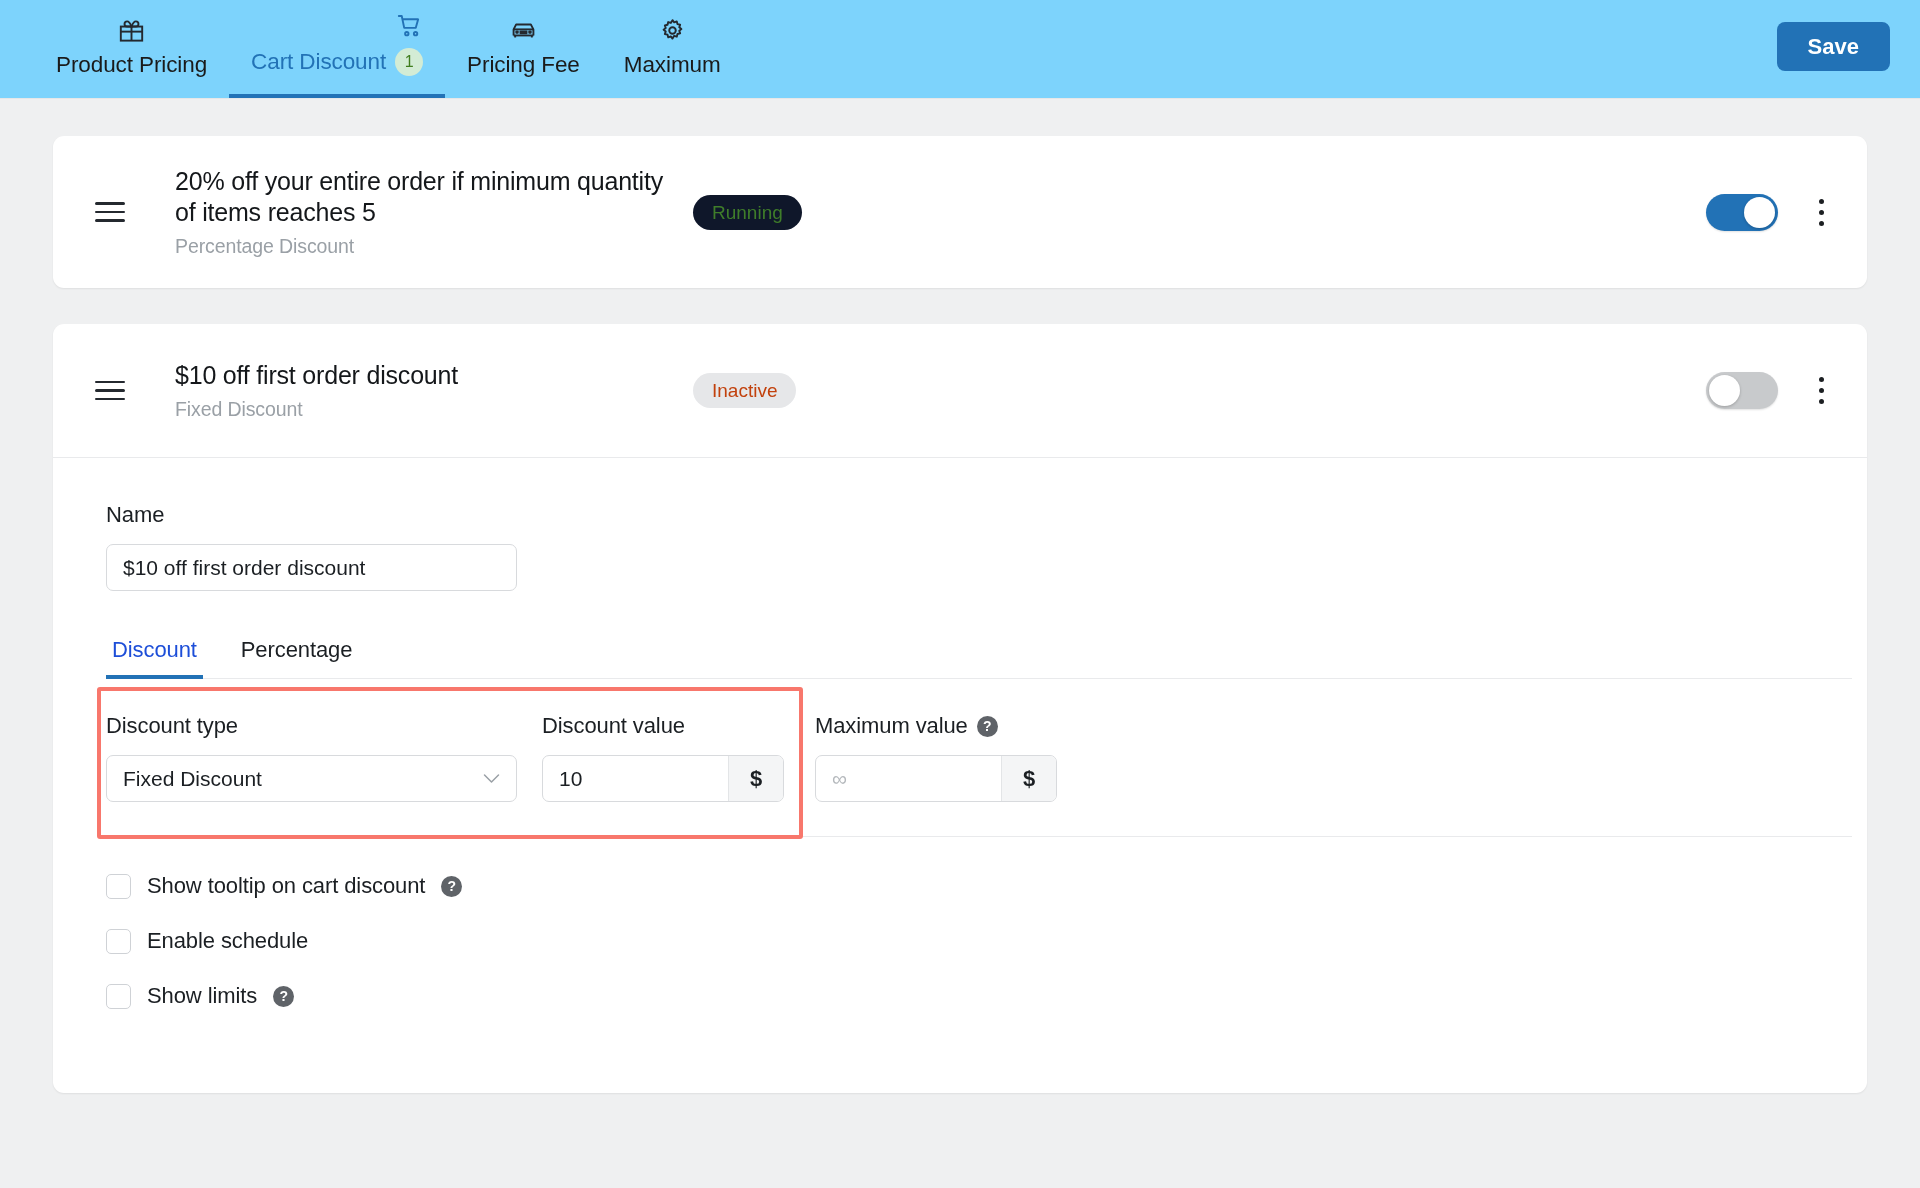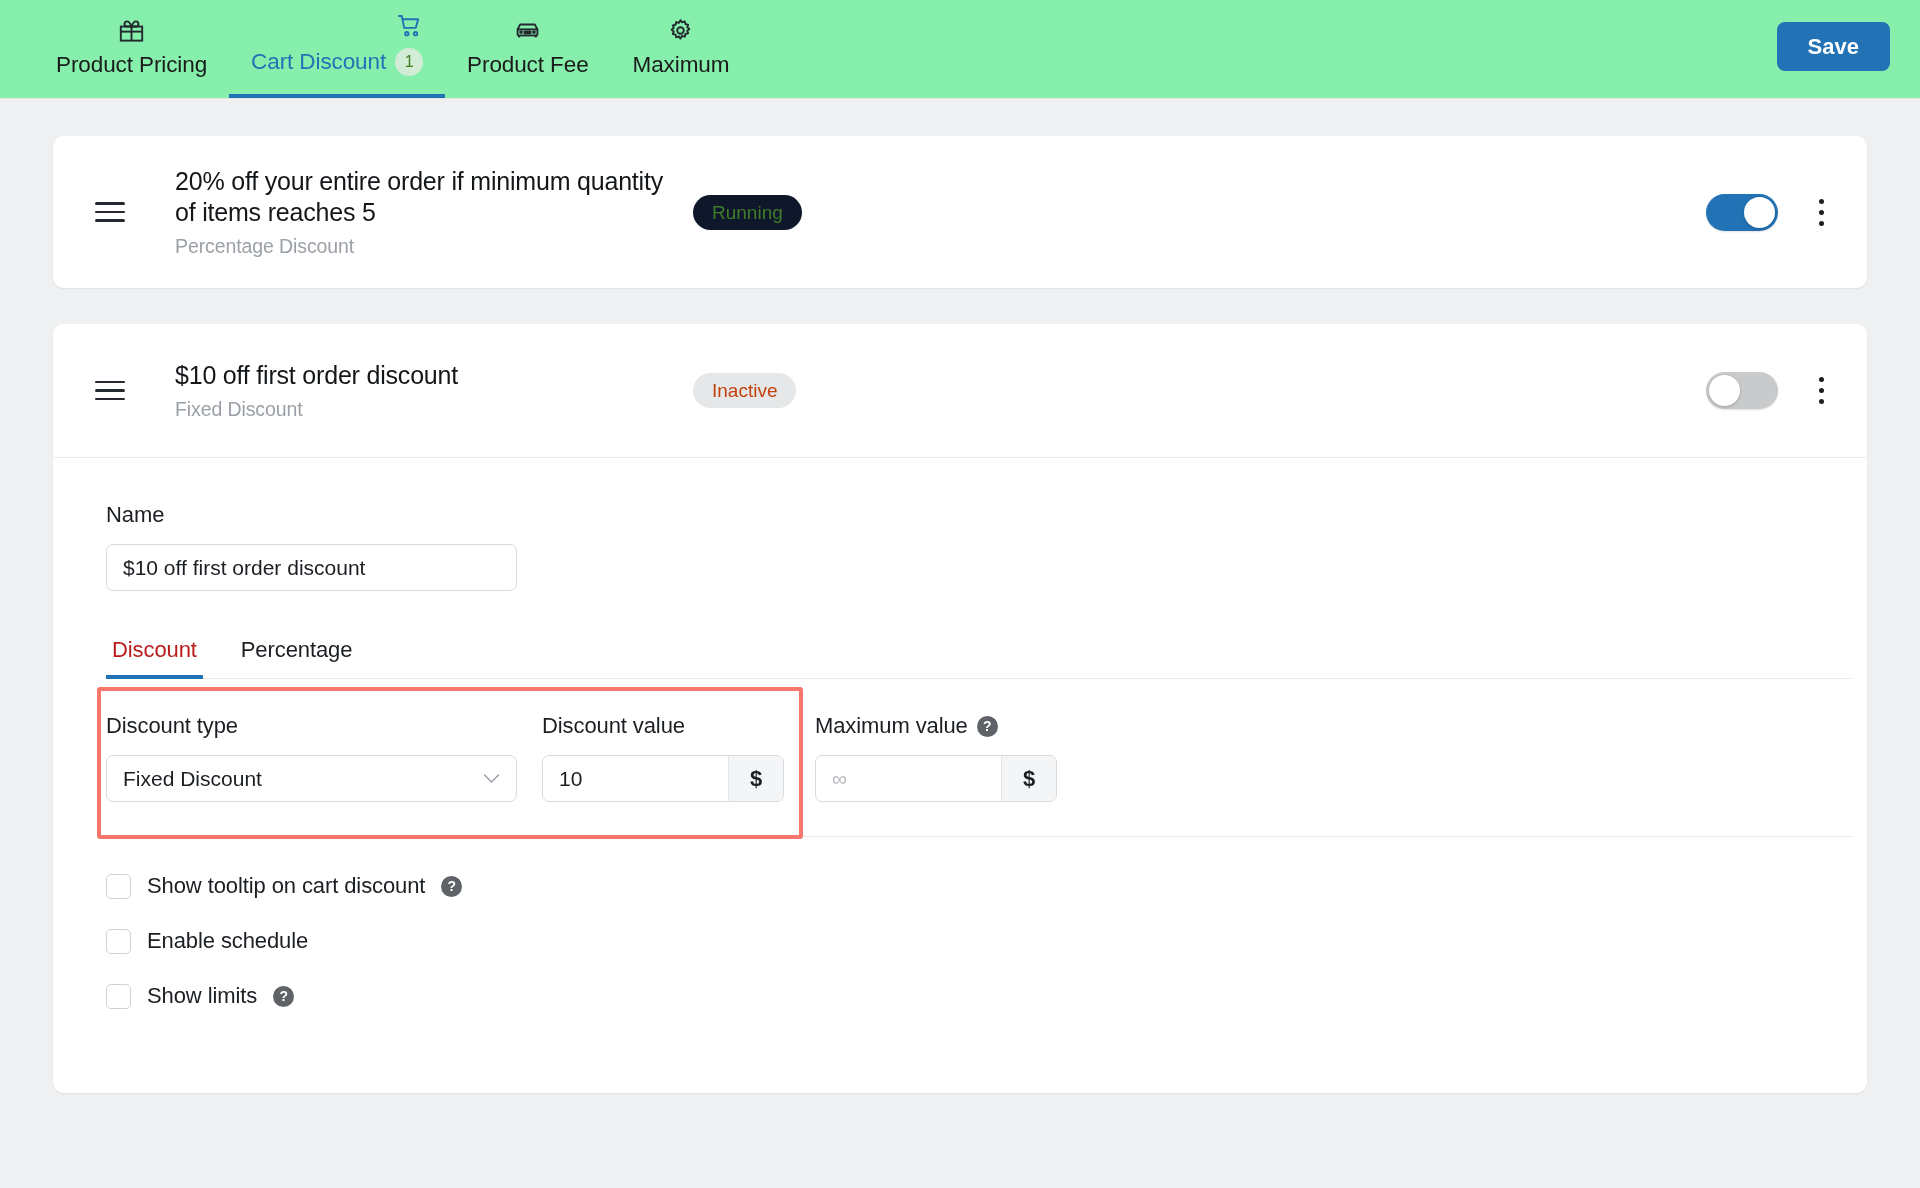--- a/index.html
+++ b/index.html
@@ -8,21 +8,21 @@
     height: 1188px;
     background: #eff0f1;
     font-family: "Liberation Sans", sans-serif;
     -webkit-font-smoothing: antialiased;
   }
   .page { width: 1920px; height: 1188px; position: relative; overflow: hidden; background: #eff0f1; }
 
   
   .topbar {
     height: 99px;
-    background: #86efac;
+    background: #7dd3fc;
     position: relative;
     display: flex;
     align-items: flex-end;
     padding: 0 0 0 34px;
     border-bottom: 1px solid #e6e7e8;
   }
   .tabs { display: flex; align-items: flex-end; height: 99px; }
   .tab {
     position: relative;
     display: flex;
@@ -175,21 +175,21 @@
     width: 1746px;
   }
   .subtab {
     font-size: 22px;
     padding: 0 6px 15px 6px;
     color: #1b1f23;
     cursor: pointer;
     position: relative;
     letter-spacing: -0.1px;
   }
-  .subtab.active { color: #b91c1c; }
+  .subtab.active { color: #1d4ed8; }
   .subtab.active::after {
     content: "";
     position: absolute;
     left: 0; right: 0; bottom: -1px;
     height: 4px; background: #2272b6;
   }
 
   .fields-row {
     display: flex;
     align-items: flex-start;
@@ -326,21 +326,21 @@
             <line x1="3.2" y1="16.4" x2="20.8" y2="16.4"></line>
             <line x1="3.2" y1="11" x2="20.8" y2="11"></line>
             <line x1="4.6" y1="16.4" x2="4.6" y2="18.2"></line>
             <line x1="19.4" y1="16.4" x2="19.4" y2="18.2"></line>
             <rect x="9.3" y="12.8" width="5.4" height="1.7"></rect>
             <rect x="5.6" y="12.8" width="1.3" height="1.3"></rect>
             <rect x="17.1" y="12.8" width="1.3" height="1.3"></rect>
           </svg>
         </span>
         <div class="tlabel-row">
-          <span class="tlabel">Product Fee</span>
+          <span class="tlabel">Pricing Fee</span>
         </div>
       </div>
 
 
       <div class="tab">
         <span class="ticon">
           <svg width="27" height="27" viewBox="0 0 24 24" fill="none" stroke="#24292f" stroke-width="1.7" stroke-linejoin="round">
             <circle cx="12" cy="12" r="2.9"></circle>
             <path d="M12 2.8l1.5 1.9 2.3-.8.6 2.4 2.4.6-.8 2.3 1.9 1.5-1.9 1.5.8 2.3-2.4.6-.6 2.4-2.3-.8L12 19.2l-1.5-1.9-2.3.8-.6-2.4-2.4-.6.8-2.3L4.1 11.3 6 9.8l-.8-2.3 2.4-.6.6-2.4 2.3.8z"></path>
           </svg>

